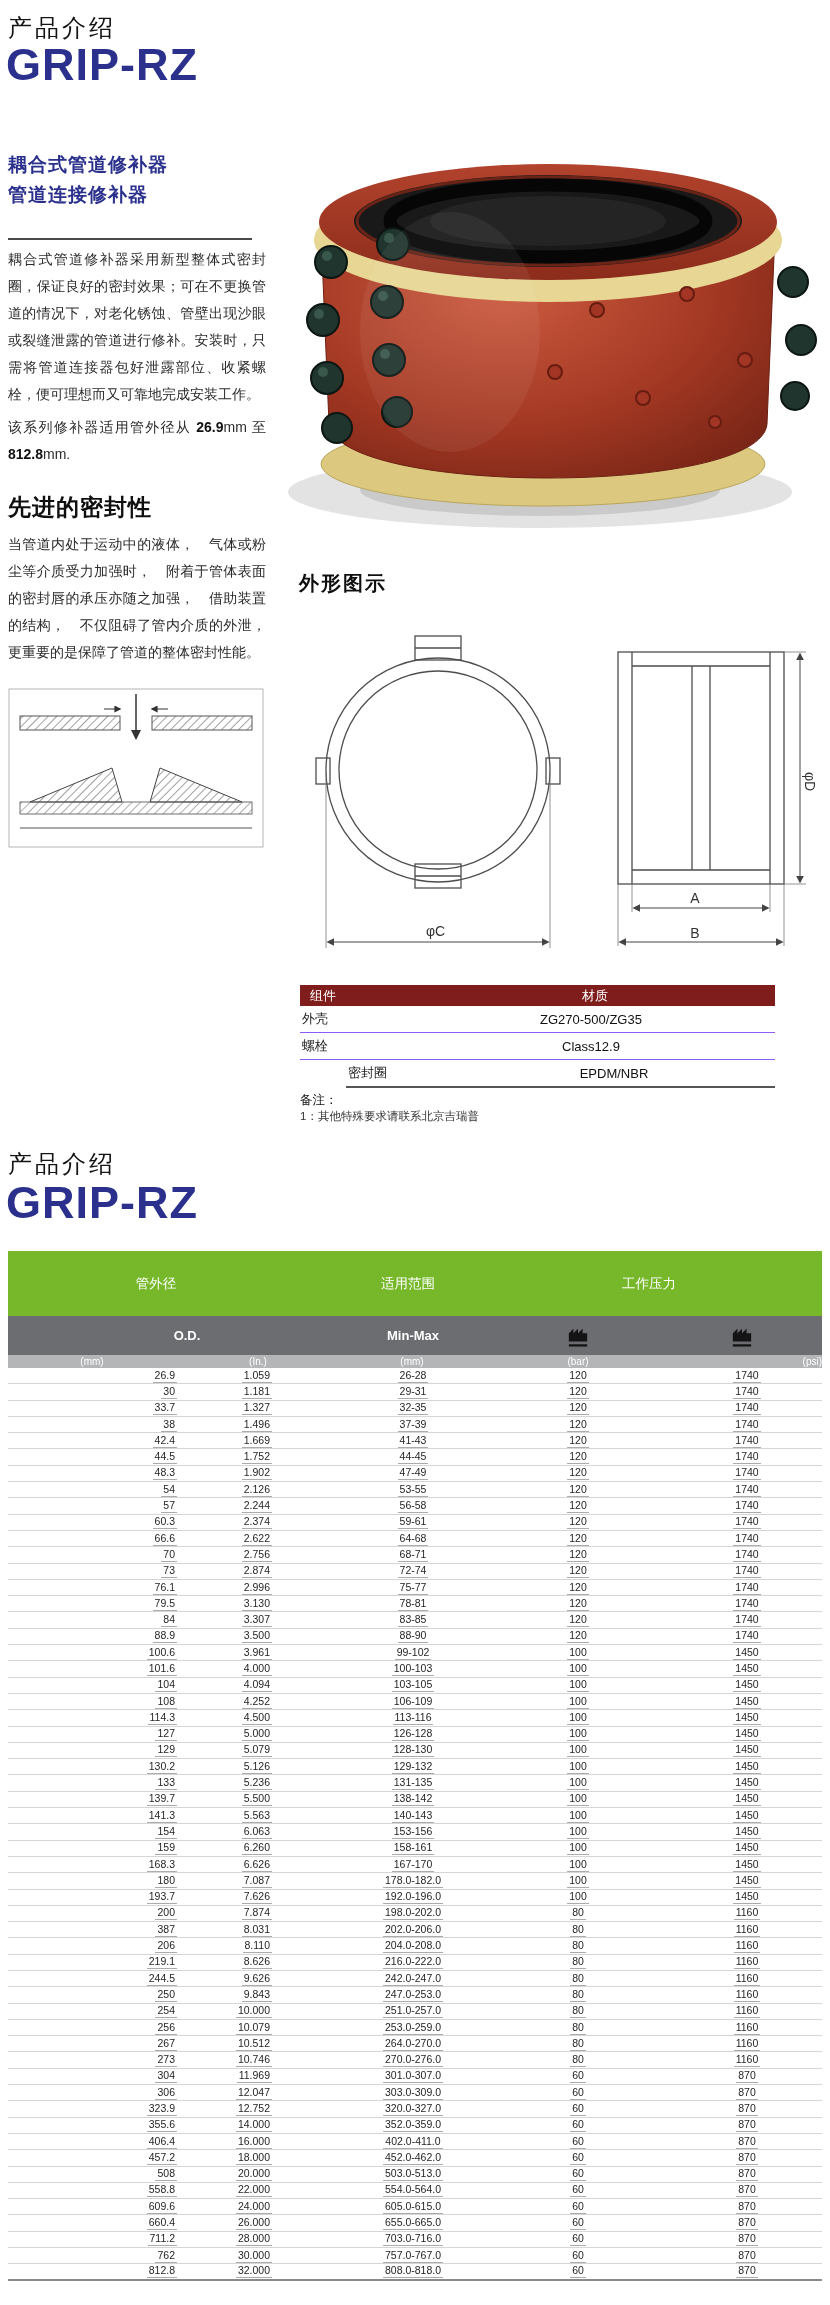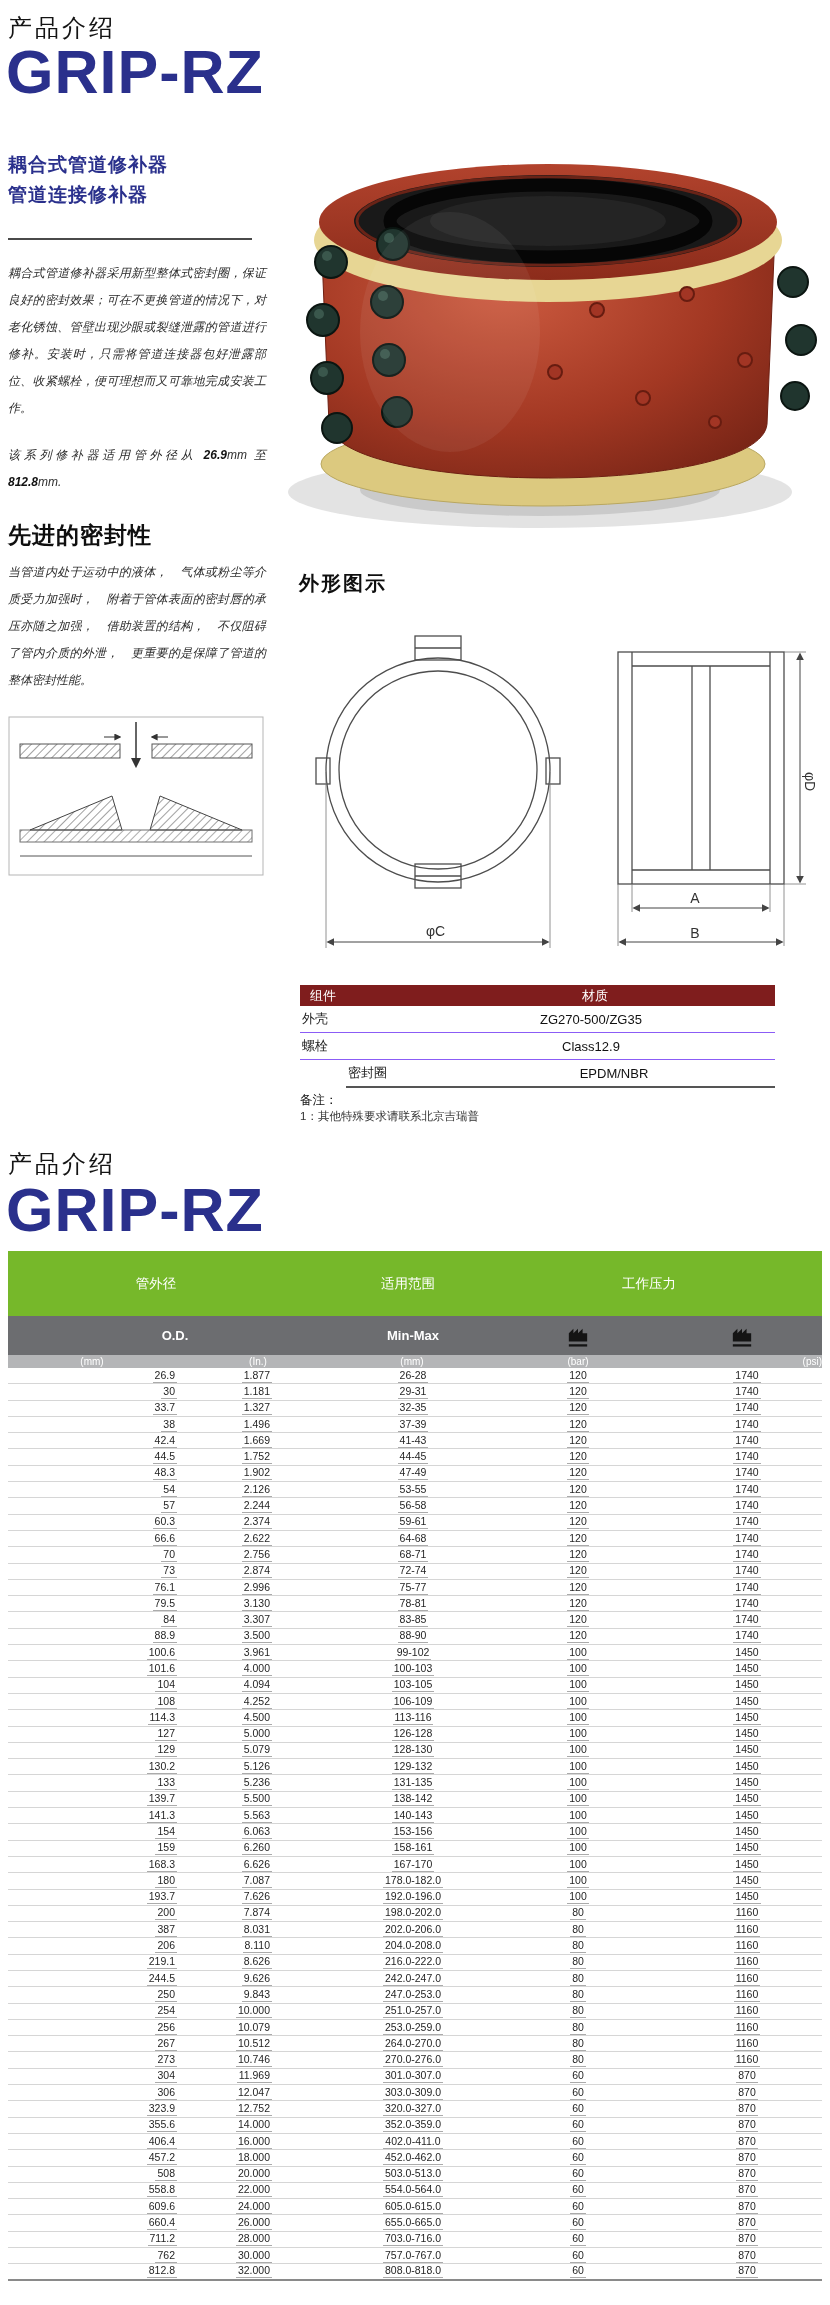--- a/index.html
+++ b/index.html
@@ -2,27 +2,27 @@
 <html><head>
 <meta charset="utf-8">
 <style>
   html,body{margin:0;padding:0;background:#ffffff;}
   #page{position:relative;width:830px;height:2305px;background:#fff;overflow:hidden;
         font-family:"Liberation Sans","DejaVu Sans",sans-serif;color:#222;}
   .abs{position:absolute;}
 
   
   .kicker{font-size:24px;color:#141414;letter-spacing:3px;}
-  .brand{font-size:61px;font-weight:800;color:#2a308c;letter-spacing:1px;line-height:1;}
+  .brand{font-size:45px;font-weight:800;color:#2a308c;letter-spacing:1px;line-height:1;}
 
   
   .leftcol{left:8px;top:150px;width:258px;}
   .bluehead{font-size:19px;font-weight:700;color:#2a308c;line-height:30px;letter-spacing:1px;}
   .rule{margin-top:28px;width:244px;border-top:2px solid #4a4a4a;}
-  p.body{font-size:12px;line-height:27px;color:#2b2b2b;text-align:justify;margin:20px 0 0;font-style:italic;}
+  p.body{font-size:14px;line-height:27px;color:#2b2b2b;text-align:justify;margin:6px 0 0;}
   p.body b{color:#111;}
   .sealtitle{font-size:23px;font-weight:700;color:#0f0f0f;margin-top:24px;letter-spacing:1px;}
 
   .outline-title{left:299px;top:570px;font-size:20px;font-weight:700;color:#0f0f0f;letter-spacing:2px;}
 
   
   .mat{left:300px;top:985px;width:475px;font-size:13px;}
   .mat .mhead{display:flex;background:#7f1d1d;color:#fff;height:21px;align-items:center;}
   .mat .mhead .ml{width:105px;padding-left:10px;}
   .mat .mhead .mv{flex:1;text-align:center;}
@@ -236,21 +236,21 @@
   <div class="abs kicker" style="left:8px;top:1148px;">产品介绍</div>
   <div class="abs brand" style="left:6px;top:1180px;">GRIP-RZ</div>
 
   <div class="abs spec">
     <div class="band-green">
       <div class="gl" style="left:0;width:296px;">管外径</div>
       <div class="gl" style="left:300px;width:200px;">适用范围</div>
       <div class="gl" style="left:476px;width:330px;">工作压力</div>
     </div>
     <div class="band-dark">
-      <div class="dl" style="left:0;width:334px;">O.D.</div>
+      <div class="dl" style="left:0;width:334px;padding-left:12px;">O.D.</div>
       <div class="dl" style="left:334px;width:142px;">Min-Max</div>
       <div class="dl" style="left:559px;width:22px;">
         <svg width="22" height="26" viewBox="0 0 24 28">
             <path d="M2,20 L2,11 L7,6 L7,11 L12,6 L12,11 L17,6 L17,11 L22,11 L22,20 Z" fill="#141414"></path>
             <rect x="2" y="23" width="20" height="2.5" fill="#141414"></rect>
           </svg>
       </div>
       <div class="dl" style="left:723px;width:22px;">
         <svg width="22" height="26" viewBox="0 0 24 28">
             <path d="M2,20 L2,11 L7,6 L7,11 L12,6 L12,11 L17,6 L17,11 L22,11 L22,20 Z" fill="#141414"></path>
@@ -261,21 +261,21 @@
     <div class="band-light">
       <div class="u0">(mm)</div>
       <div class="u1">(In.)</div>
       <div class="u2">(mm)</div>
       <div class="u3">(bar)</div>
       <div class="u4">(psi)</div>
     </div>
     <div class="tbody" id="spec-body">
         <div class="trow">
           <div class="c c0"><span class="val">26.9</span></div>
-          <div class="c c1"><span class="val">1.877</span></div>
+          <div class="c c1"><span class="val">1.059</span></div>
           <div class="c c2"><span class="val">26-28</span></div>
           <div class="c c3"><span class="val">120</span></div>
           <div class="c c4"><span class="val">1740</span></div>
         </div>
         <div class="trow">
           <div class="c c0"><span class="val">30</span></div>
           <div class="c c1"><span class="val">1.181</span></div>
           <div class="c c2"><span class="val">29-31</span></div>
           <div class="c c3"><span class="val">120</span></div>
           <div class="c c4"><span class="val">1740</span></div>

